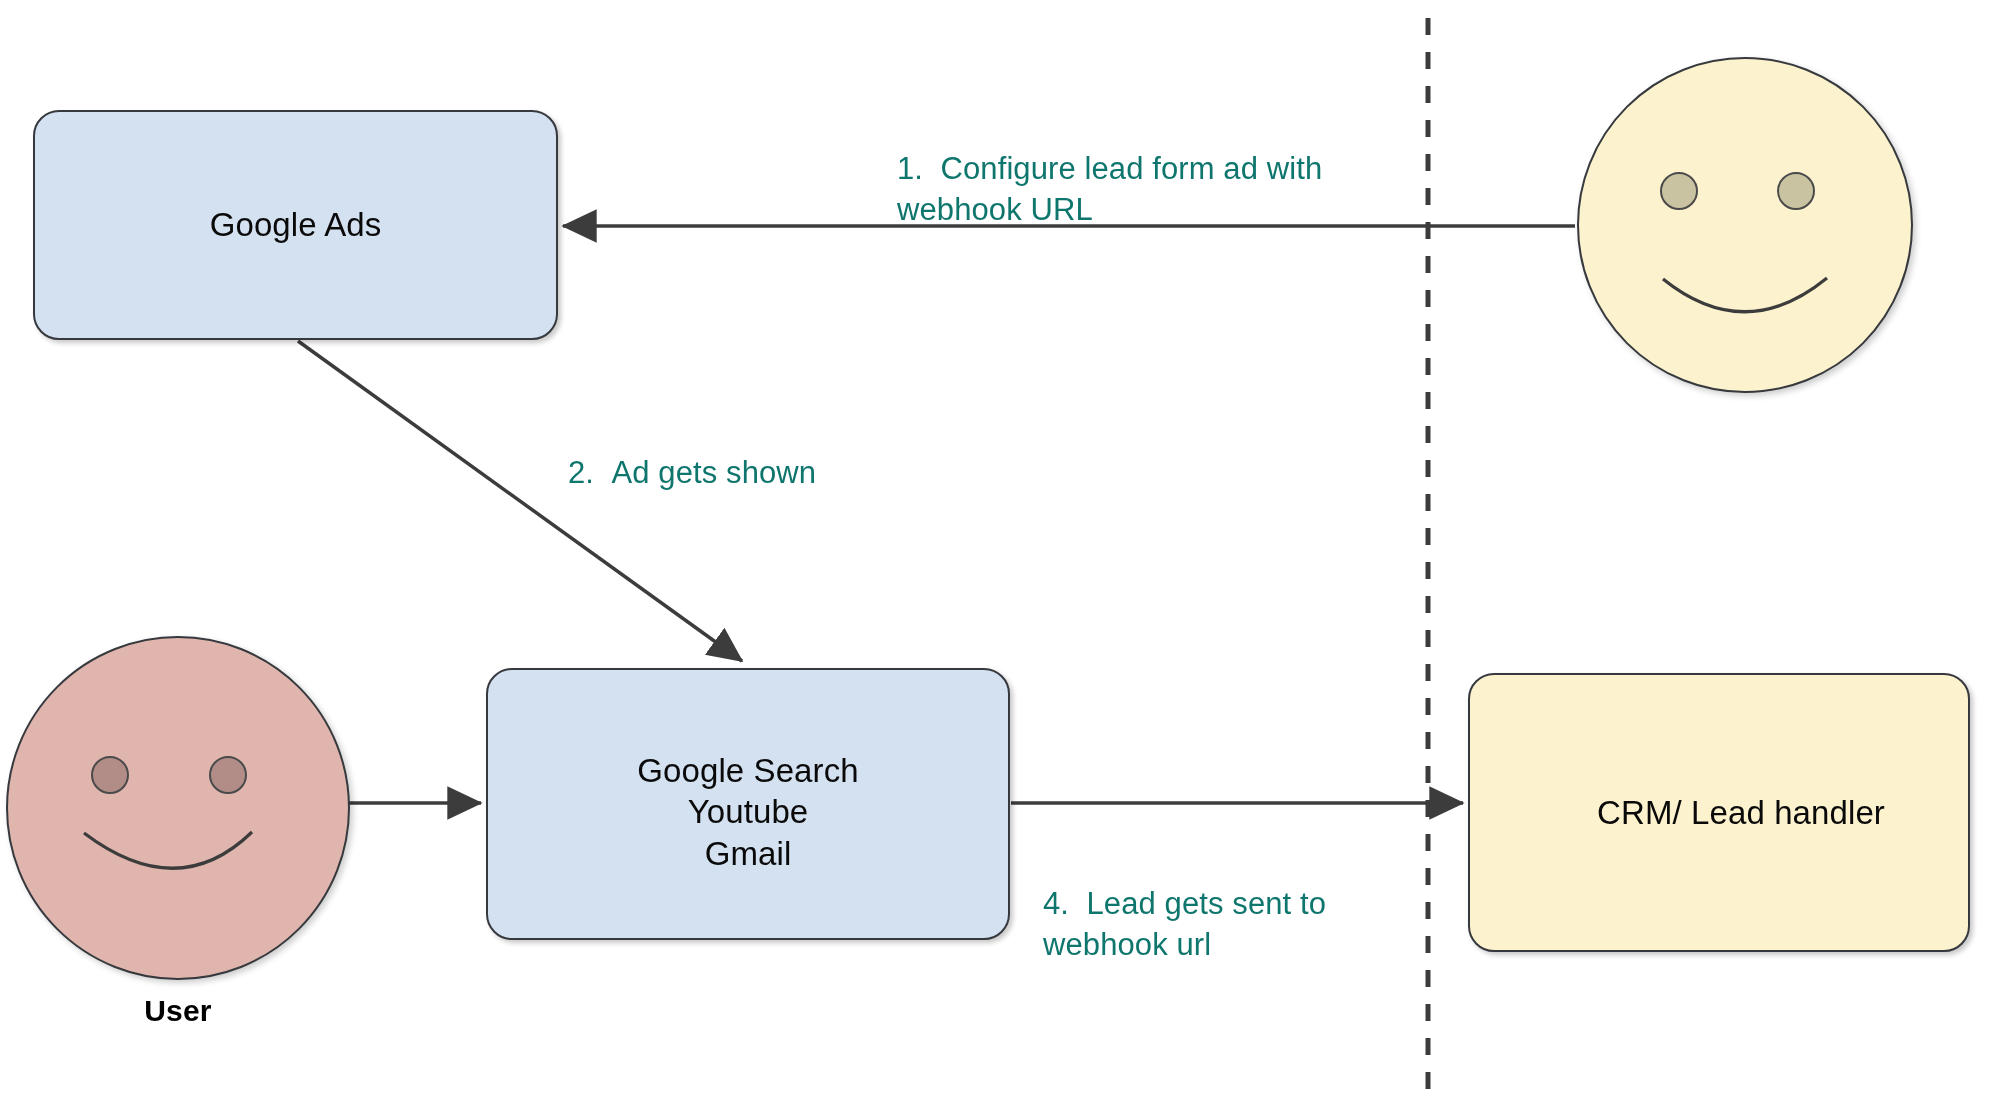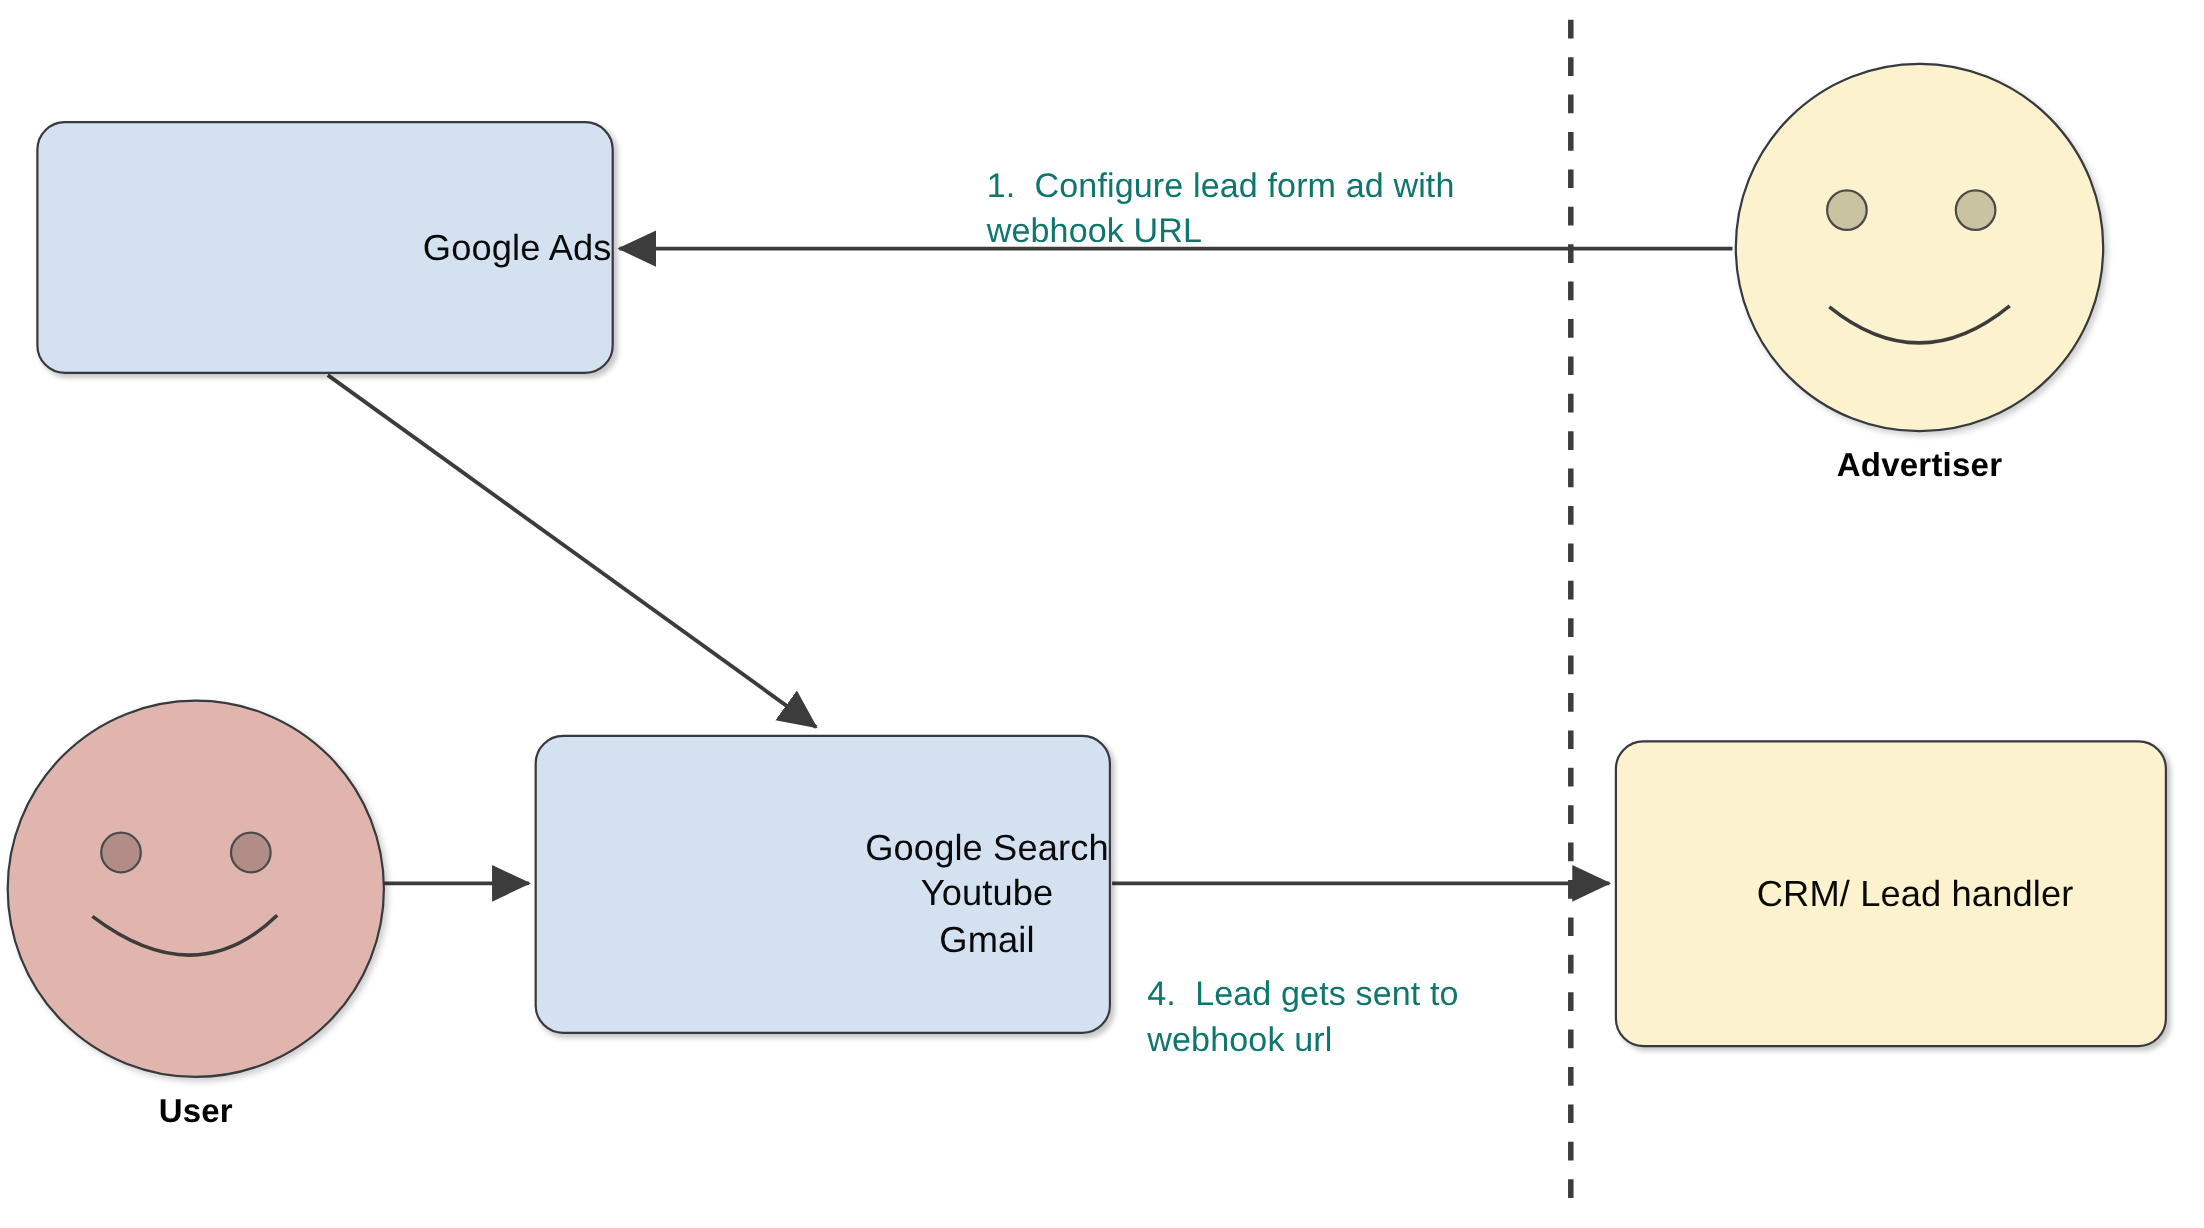--- a/index.html
+++ b/index.html
@@ -38,21 +38,21 @@
     display: flex;
     align-items: center;
     justify-content: center;
     text-align: center;
     box-shadow: 3px 3px 5px rgba(0,0,0,0.22);
     font-size: 33px;
     line-height: 1.25;
     color: #0a0a0a;
     letter-spacing: 0.1px;
   }
-  .fill-blue   { background: #d4e1f0; justify-content: flex-end; }
+  .fill-blue   { background: #d4e1f0; }
   .fill-yellow { background: #fcf2cd; }
 
   #box-google-ads {
     left: 33px; top: 110px;
     width: 525px; height: 230px;
   }
   #box-google-properties {
     left: 486px; top: 668px;
     width: 524px; height: 272px;
   }
@@ -165,38 +165,40 @@
     <span>CRM/ Lead handler</span>
   </div>
 
   <div class="actor" id="actor-advertiser">
     <div class="actor-face"></div>
     <div class="eye left"></div>
     <div class="eye right"></div>
     <svg class="mouth-svg" viewBox="0 0 336 336">
       <path d="M 86 222 Q 168 288 250 221" fill="none" stroke="#3c3c3c" stroke-width="3.2"></path>
     </svg>
-    <div class="actor-caption">Advertiser</div>
   </div>
 
   <div class="actor" id="actor-user">
     <div class="actor-face"></div>
     <div class="eye left"></div>
     <div class="eye right"></div>
     <svg class="mouth-svg" viewBox="0 0 344 344">
       <path d="M 78 197 Q 172 268 246 196" fill="none" stroke="#3c3c3c" stroke-width="3.2"></path>
     </svg>
     <div class="actor-caption">User</div>
   </div>
 
   <div class="edge-label" id="label-step-1">
     <span>1.</span>&nbsp;&nbsp;<span>Configure lead form ad with
 webhook URL</span>
   </div>
 
+  <div class="edge-label" id="label-step-2">
+    <span>2.</span>&nbsp;&nbsp;<span>Ad gets shown</span>
+  </div>
 
 
   <div class="edge-label" id="label-step-4">
     <span>4.</span>&nbsp;&nbsp;<span>Lead gets sent to
 webhook url</span>
   </div>
 
 </div>
 
 </body></html>

